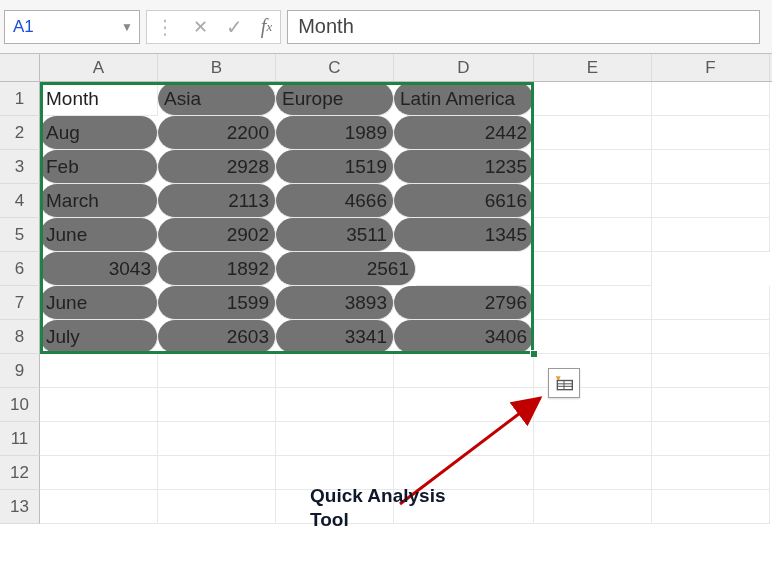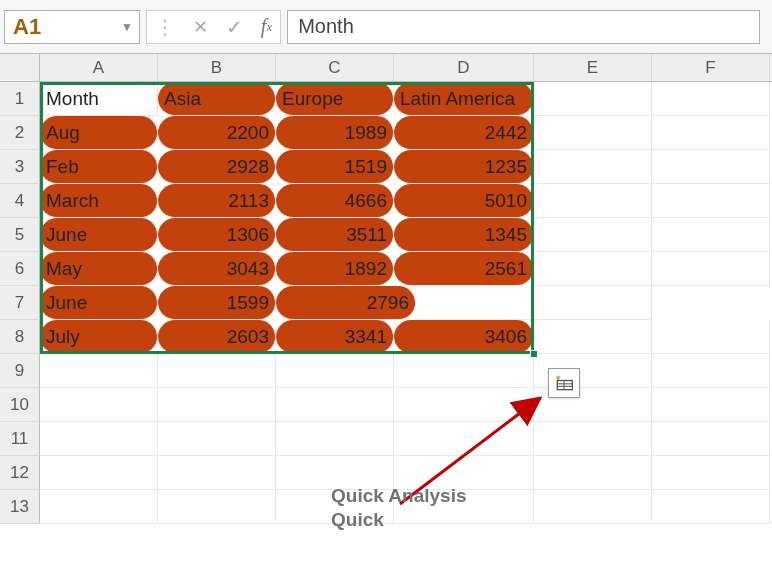--- a/index.html
+++ b/index.html
@@ -25,23 +25,22 @@
     width: 136px;
     height: 34px;
     background: #fff;
     border: 1px solid #b0b0b0;
     display: flex;
     align-items: center;
     position: relative;
   }
   .name-box span.val {
     padding-left: 8px;
-    font-size: 22px;
-    color: #a16207;
-    font-weight: bold;
+    font-size: 17px;
+    color: #1d4ed8;
   }
   .name-box .dd {
     position: absolute;
     right: 6px;
     top: 50%;
     transform: translateY(-50%);
     color: #888;
     font-size: 12px;
   }
   .fx-group {
@@ -129,21 +128,21 @@
     display: flex;
     align-items: center;
     position: relative;
   }
   .cell.num { justify-content: flex-end; }
   .cell.txt { justify-content: flex-start; }
   .sel-cell {
     background: #ffffff;
   }
   .sel-range {
-    background: #c2410c;
+    background: #737373;
     border-radius: 17px;
   }
   .selection-border {
     position: absolute;
     border: 3px solid #1c8245;
     pointer-events: none;
     z-index: 5;
   }
   .fill-handle {
     position: absolute;
@@ -162,27 +161,26 @@
     background: #fff;
     display: flex;
     align-items: center;
     justify-content: center;
     z-index: 7;
     box-shadow: 0 1px 2px rgba(0,0,0,0.15);
   }
   .qa-button svg { width: 20px; height: 18px; }
   .annotation {
     position: absolute;
-    color: #737373;
+    color: #0f172a;
     font-weight: 700;
     font-size: 19px;
     line-height: 1.25;
     z-index: 8;
     pointer-events: none;
-    margin-left: 21px;
   }
   .arrow {
     position: absolute;
     z-index: 8;
     pointer-events: none;
   }
 </style>
 </head>
 <body>
 
@@ -241,46 +239,46 @@
       <div class="cell num sel-range">1519</div>
       <div class="cell num sel-range" style="width:140px">1235</div>
       <div class="cell"></div>
       <div class="cell"></div>
     </div>
     <div class="row">
       <div class="row-h">4</div>
       <div class="cell txt sel-range">March</div>
       <div class="cell num sel-range">2113</div>
       <div class="cell num sel-range">4666</div>
-      <div class="cell num sel-range" style="width:140px">5010</div>
+      <div class="cell num sel-range" style="width:140px">6616</div>
       <div class="cell"></div>
       <div class="cell"></div>
     </div>
     <div class="row">
       <div class="row-h">5</div>
       <div class="cell txt sel-range">June</div>
-      <div class="cell num sel-range">1306</div>
+      <div class="cell num sel-range">2902</div>
       <div class="cell num sel-range">3511</div>
       <div class="cell num sel-range" style="width:140px">1345</div>
       <div class="cell"></div>
       <div class="cell"></div>
     </div>
     <div class="row">
       <div class="row-h">6</div>
-      <div class="cell txt sel-range">May</div>
       <div class="cell num sel-range">3043</div>
       <div class="cell num sel-range">1892</div>
       <div class="cell num sel-range" style="width:140px">2561</div>
       <div class="cell"></div>
       <div class="cell"></div>
     </div>
     <div class="row">
       <div class="row-h">7</div>
       <div class="cell txt sel-range">June</div>
       <div class="cell num sel-range">1599</div>
+      <div class="cell num sel-range">3893</div>
       <div class="cell num sel-range" style="width:140px">2796</div>
       <div class="cell"></div>
       <div class="cell"></div>
     </div>
     <div class="row">
       <div class="row-h">8</div>
       <div class="cell txt sel-range">July</div>
       <div class="cell num sel-range">2603</div>
       <div class="cell num sel-range">3341</div>
       <div class="cell num sel-range" style="width:140px">3406</div>
@@ -352,15 +350,15 @@
     <defs>
       <marker id="ah" markerWidth="12" markerHeight="12" refX="9" refY="5" orient="auto">
         <path d="M0,0 L10,5 L0,10 z" fill="#c00000"></path>
       </marker>
     </defs>
     <line x1="20" y1="120" x2="160" y2="14" stroke="#c00000" stroke-width="3" marker-end="url(#ah)"></line>
   </svg>
 
   <div class="annotation" style="left:310px; top:430px;">
     <div>Quick Analysis</div>
-    <div>Quick</div>
+    <div>Tool</div>
   </div>
 </div>
 
 </body></html>

